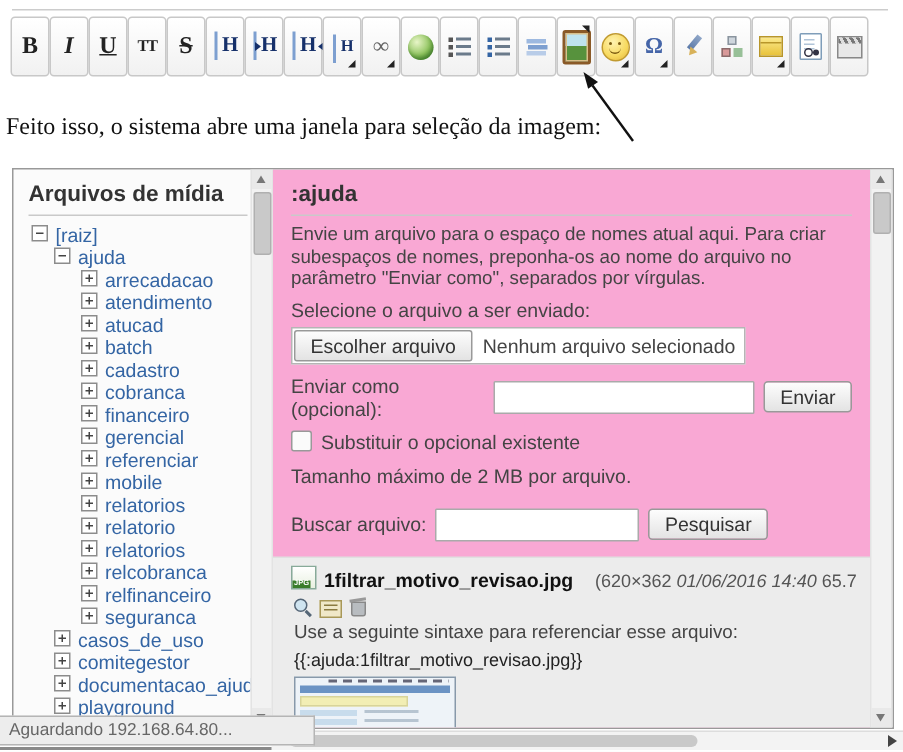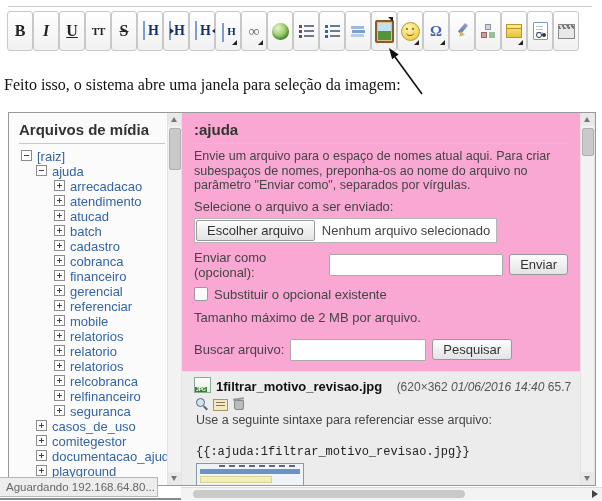--- a/index.html
+++ b/index.html
@@ -156,36 +156,36 @@
       transform:rotate(45deg)}
   .edt{width:13px;height:10px;background:#f0e8c8;border:1px solid #a89858;margin-top:2px}
   .edt::before{content:"";position:absolute;left:2px;top:2px;right:2px;height:1px;background:#8a7a40;
       box-shadow:0 3px 0 #8a7a40}
   .trs{width:12px;height:13px}
   .trs::before{content:"";position:absolute;left:1px;top:3px;width:8px;height:8px;background:#b8bcc0;
       border:1px solid #888;border-radius:0 0 2px 2px}
   .trs::after{content:"";position:absolute;left:0;top:1px;width:11px;height:2px;background:#999;
       transform:rotate(-8deg)}
   .fhint{font-size:12.5px;color:#444;margin:1px 0 1px 2px}
-  .fsyntax{display:block;font-family:Liberation Mono, monospace;font-size:12px;color:#222;
-      margin:18px 0 2px 2px}
+  .fsyntax{display:block;font-family:Liberation Sans, sans-serif;font-size:12px;color:#222;
+      margin:5px 0 2px 2px}
   .fthumb{width:106px;height:62px;background:#eef3f8;border:1px solid #8899aa;margin:4px 0 1px 2px;
       position:relative;overflow:hidden;cursor:pointer}
   .th-top{position:absolute;top:1px;left:22px;right:4px;height:2px;
       background:repeating-linear-gradient(90deg,#667 0 6px,transparent 6px 10px)}
   .th-bar{position:absolute;top:5px;left:3px;right:3px;height:5px;background:#6b93c4}
   .th-yellow{position:absolute;top:12px;left:3px;width:70px;height:5px;background:#f2eeb4;
       border:1px solid #d8d49a}
   .th-rows{position:absolute;top:21px;left:3px;width:38px;height:28px;
       background:repeating-linear-gradient(#c8dcec 0 4px,transparent 4px 6px)}
   .th-mid{position:absolute;top:21px;left:46px;width:36px;height:28px;opacity:.7;
       background:repeating-linear-gradient(#9fb0c0 0 2px,transparent 2px 6px)}
 
   
-  #status-bar{position:absolute;left:0;top:477px;width:158px;height:20px;box-sizing:border-box;
+  #status-bar{position:absolute;left:0;top:477px;width:210px;height:20px;box-sizing:border-box;
       background:#ededed;border:1px solid #b5b5b5;border-left:none;font-size:11.5px;color:#666;
       line-height:18px;padding-left:6px;z-index:6;white-space:nowrap;overflow:hidden}
   #hscroll{position:absolute;left:181px;top:487px;width:421px;height:12px;background:#f3f3f3;
       border-top:1px solid #ddd;z-index:5}
   .hthumb{position:absolute;left:12px;top:2px;width:272px;height:8px;background:#c9c9c9;
       border-radius:4px;cursor:pointer}
   .sb-right{position:absolute;right:2px;top:2px;width:10px;height:9px;cursor:pointer}
   .sb-right::before{content:"";position:absolute;left:2px;top:0;border-top:4px solid transparent;
       border-bottom:4px solid transparent;border-left:6px solid #444}
   #bottom-edge{position:absolute;left:0;top:498px;width:602px;height:2px;background:#8a8a8a;z-index:4}

